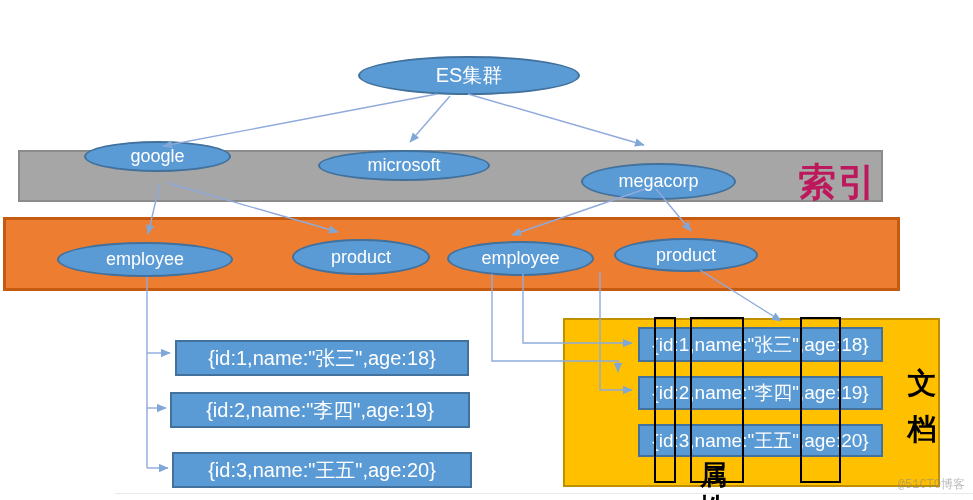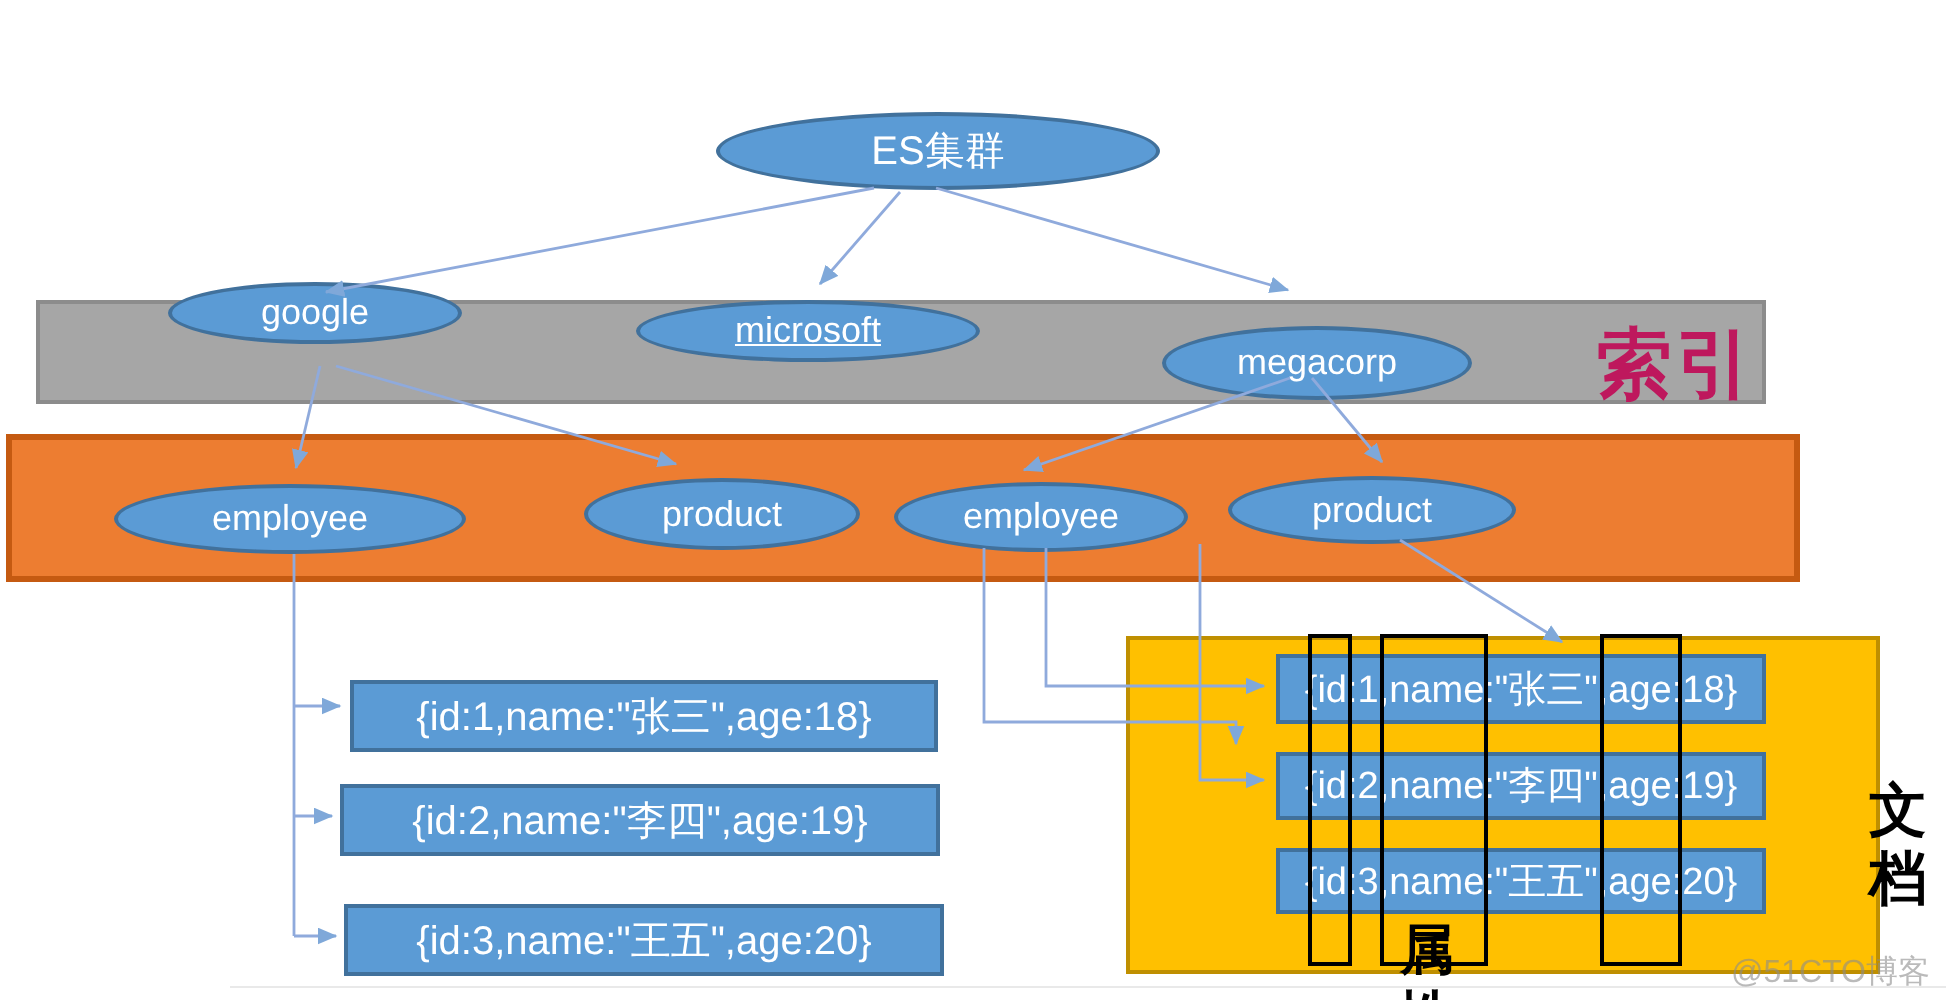--- a/index.html
+++ b/index.html
@@ -14,21 +14,21 @@
            display:flex;align-items:center;justify-content:center;color:#fff;
            box-sizing:border-box;z-index:4;font-size:18px;}
   .docrect{position:absolute;background:#5B9BD5;border:2px solid #41719C;box-sizing:border-box;
            display:flex;align-items:center;justify-content:center;color:#fff;z-index:4;}
   .docrect.left{font-size:20px;}
   .docrect.right{font-size:19px;}
   .bandlabel{position:absolute;color:#be185d;font-weight:bold;font-size:38px;z-index:5;letter-spacing:2px;}
   .vlabel{position:absolute;color:#000;font-weight:bold;z-index:7;word-break:break-all;text-align:center;}
   .colrect{position:absolute;border:2px solid #000;background:transparent;box-sizing:border-box;z-index:6;}
   #connectors{position:absolute;left:0;top:0;width:973px;height:500px;z-index:5;pointer-events:none;}
-  .watermark{position:absolute;right:8px;top:476px;color:rgba(140,140,140,0.6);font-size:16px;z-index:8;}
+  .watermark{position:absolute;right:8px;top:476px;color:rgba(140,140,140,0.6);font-size:12px;z-index:8;font-family:Liberation Mono, monospace;}
   .baseline{position:absolute;left:115px;top:493px;width:858px;height:1px;background:#e9e9e9;z-index:0;}
 </style>
 </head>
 <body>
 
 <div id="stage">
 
   <div class="baseline"></div>
 
   <div class="band band-index"></div>
@@ -60,21 +60,21 @@
     </g>
   </svg>
 
   <div class="ellipse" style="left:358px;top:56px;width:222px;height:39px;font-size:20px;">
     <span>ES集群</span>
   </div>
 
   <div class="ellipse" style="left:84px;top:141px;width:147px;height:31px;">
     <span>google</span>
   </div>
-  <div class="ellipse" style="left:318px;top:150px;width:172px;height:31px;text-decoration:underline;">
+  <div class="ellipse" style="left:318px;top:150px;width:172px;height:31px;">
     <span>microsoft</span>
   </div>
   <div class="ellipse" style="left:581px;top:163px;width:155px;height:37px;">
     <span>megacorp</span>
   </div>
   <div class="bandlabel" style="left:798px;top:157px;">索引</div>
 
   <div class="ellipse" style="left:57px;top:242px;width:176px;height:35px;">
     <span>employee</span>
   </div>
@@ -105,18 +105,18 @@
     <span>{id:2,name:"李四",age:19}</span>
   </div>
   <div class="docrect right" style="left:638px;top:424px;width:245px;height:33px;">
     <span>{id:3,name:"王五",age:20}</span>
   </div>
 
   <div class="colrect" style="left:654px;top:317px;width:22px;height:166px;"></div>
   <div class="colrect" style="left:690px;top:317px;width:54px;height:166px;"></div>
   <div class="colrect" style="left:800px;top:317px;width:41px;height:166px;"></div>
 
-  <div class="vlabel" style="left:933px;top:360px;width:32px;font-size:29px;line-height:34px;margin-top:29px;">文档</div>
+  <div class="vlabel" style="left:906px;top:360px;width:32px;font-size:29px;line-height:46px;">文档</div>
   <div class="vlabel" style="left:699px;top:459px;width:29px;font-size:27px;line-height:33px;">属性</div>
 
   <div class="watermark">@51CTO博客</div>
 
 </div>
 
 </body></html>

